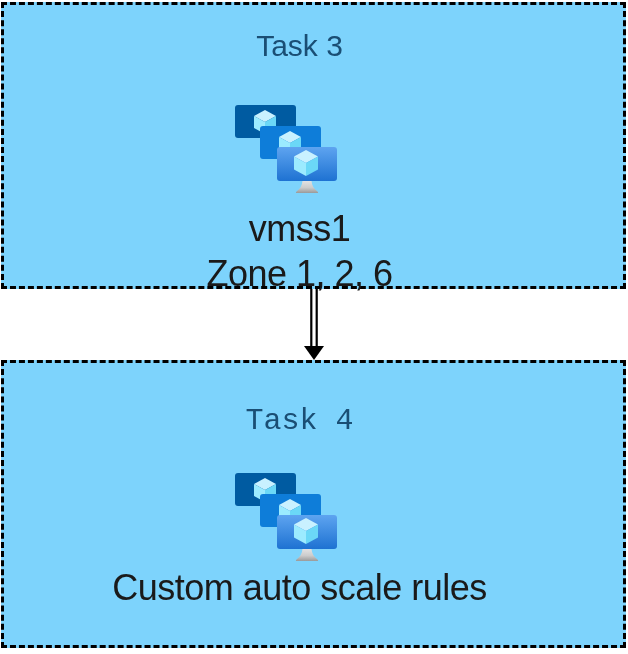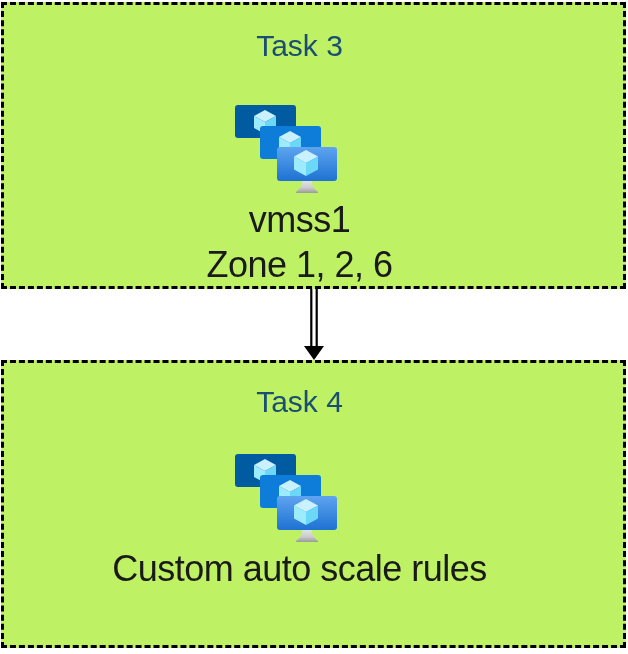--- a/index.html
+++ b/index.html
@@ -13,59 +13,59 @@
     width: 628px;
     height: 654px;
     background: #ffffff;
     overflow: hidden;
   }
   .task-box {
     position: absolute;
     left: 1px;
     width: 625px;
     box-sizing: border-box;
-    background: #bef264;
+    background: #7dd3fc;
     border: 3px dashed #000000;
     display: flex;
     flex-direction: column;
     align-items: center;
   }
   .task-box.box1 { top: 2px;   height: 287px; }
   .task-box.box2 { top: 360px; height: 288px; }
 
   .box-title {
     font-size: 30px;
     line-height: 38px;
     color: #1a4e74;
     letter-spacing: 0px;
     transform: translateX(-14px);
     white-space: nowrap;
   }
   .box1 .box-title { margin-top: 22px; }
-  .box2 .box-title { margin-top: 20px; }
+  .box2 .box-title { margin-top: 39px; font-family: Liberation Mono, monospace; }
 
   .vmss-icon {
     width: 104px;
     height: 92px;
     transform: translateX(-27px);
     flex: 0 0 auto;
   }
   .box1 .vmss-icon { margin-top: 40px; }
   .box2 .vmss-icon { margin-top: 33px; }
 
   .box-label {
     font-size: 36px;
     line-height: 45px;
     color: #1a1a1a;
     letter-spacing: -0.5px;
     text-align: center;
     transform: translateX(-14px);
     white-space: nowrap;
   }
-  .box1 .box-label { margin-top: 0; }
+  .box1 .box-label { margin-top: 9px; }
   .box2 .box-label { }
 
   .connector {
     position: absolute;
     left: 302px;
     top: 289px;
     width: 24px;
     height: 71px;
   }
   .hidden-defs {

